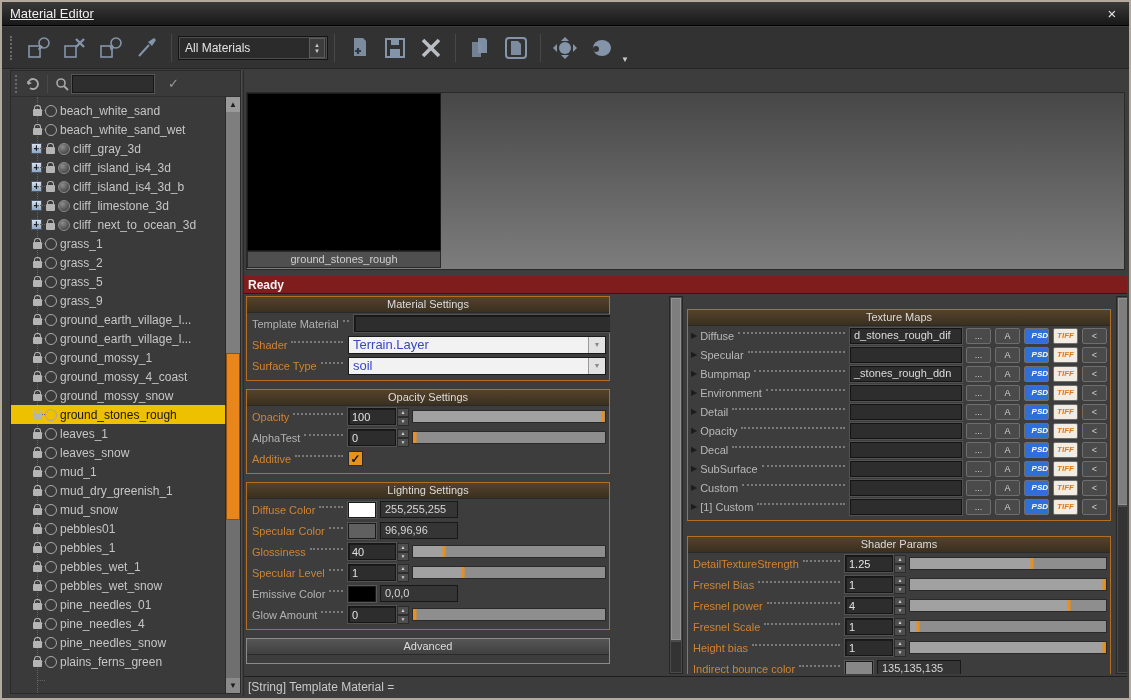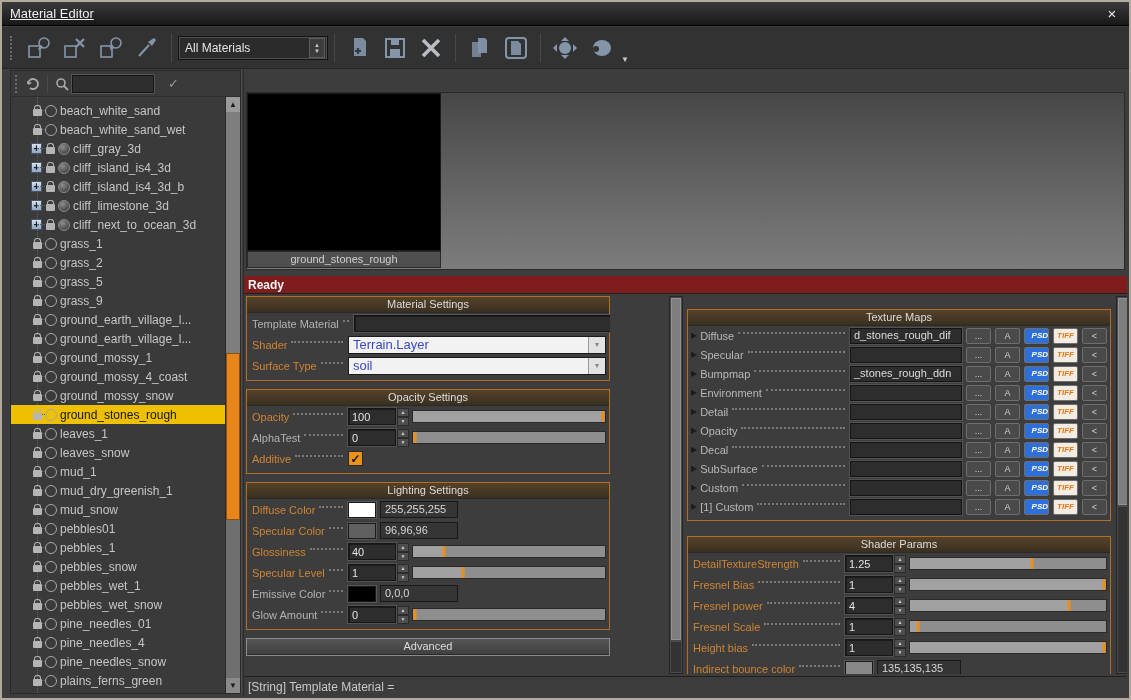--- a/index.html
+++ b/index.html
@@ -85,21 +85,21 @@
 
   .vscroll { position:absolute; top:0; height:100%; width:14px; background:#4a4a4a; border:1px solid #262626; }
   .vs-mid { left:425px; } .vs-right { left:872px; width:15px; }
   .vthumb { position:absolute; left:1px; right:1px; top:1px; background:#7e7e7e; border:1px solid #929292; }
   .vs-mid .vthumb { height:91%; } .vs-right .vthumb { height:55%; }
   .vdark { position:absolute; left:1px; right:1px; bottom:1px; background:#333; }
   .vs-mid .vdark { height:8%; } .vs-right .vdark { height:44%; }
 
   
   .group { border:1px solid #b26f24; margin-bottom:8px; padding-bottom:4px; background:#3d3d3d; }
-  .group.gray { border-color:#8a8a8a; padding-bottom:0; }
+  .group.gray { border-color:#8a8a8a; padding-bottom:8px; }
   .ghead { height:16px; background:linear-gradient(#55422a,#3a3020); color:#dcdcdc; font-size:11px;
            text-align:center; line-height:15px; border-bottom:1px solid #2a2a2a; }
   .group.gray .ghead { background:linear-gradient(#565656,#404040); }
 
   
   .prow { height:21px; display:flex; align-items:center; padding:0 3px 0 5px; font-size:11px; }
   .prow .lbl { color:#b2b2b2; white-space:nowrap; }
   .prow .lbl.orange, .prow.orange .lbl { color:#cf8433; }
   .leader { flex:1; border-bottom:2px dotted #7a7a7a; margin:0 5px 5px 4px; min-width:6px; }
   .ctlzone { width:258px; display:flex; align-items:center; flex:0 0 258px; }
@@ -414,26 +414,20 @@
           <div class="titem">
 
           <span class="tlock"></span>
           <span class="tcircle"></span>
           <span class="tlabel">pebbles_1</span>
         </div>
           <div class="titem">
 
           <span class="tlock"></span>
           <span class="tcircle"></span>
-          <span class="tlabel">pebbles_snow</span>
-        </div>
-          <div class="titem">
-
-          <span class="tlock"></span>
-          <span class="tcircle"></span>
           <span class="tlabel">pebbles_wet_1</span>
         </div>
           <div class="titem">
 
           <span class="tlock"></span>
           <span class="tcircle"></span>
           <span class="tlabel">pebbles_wet_snow</span>
         </div>
           <div class="titem">
 

